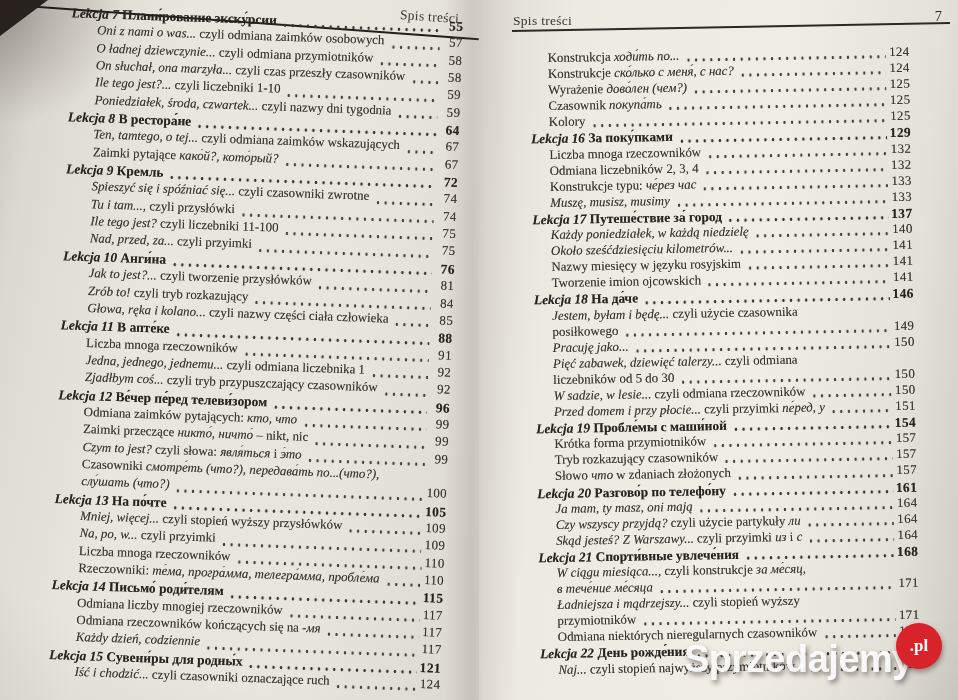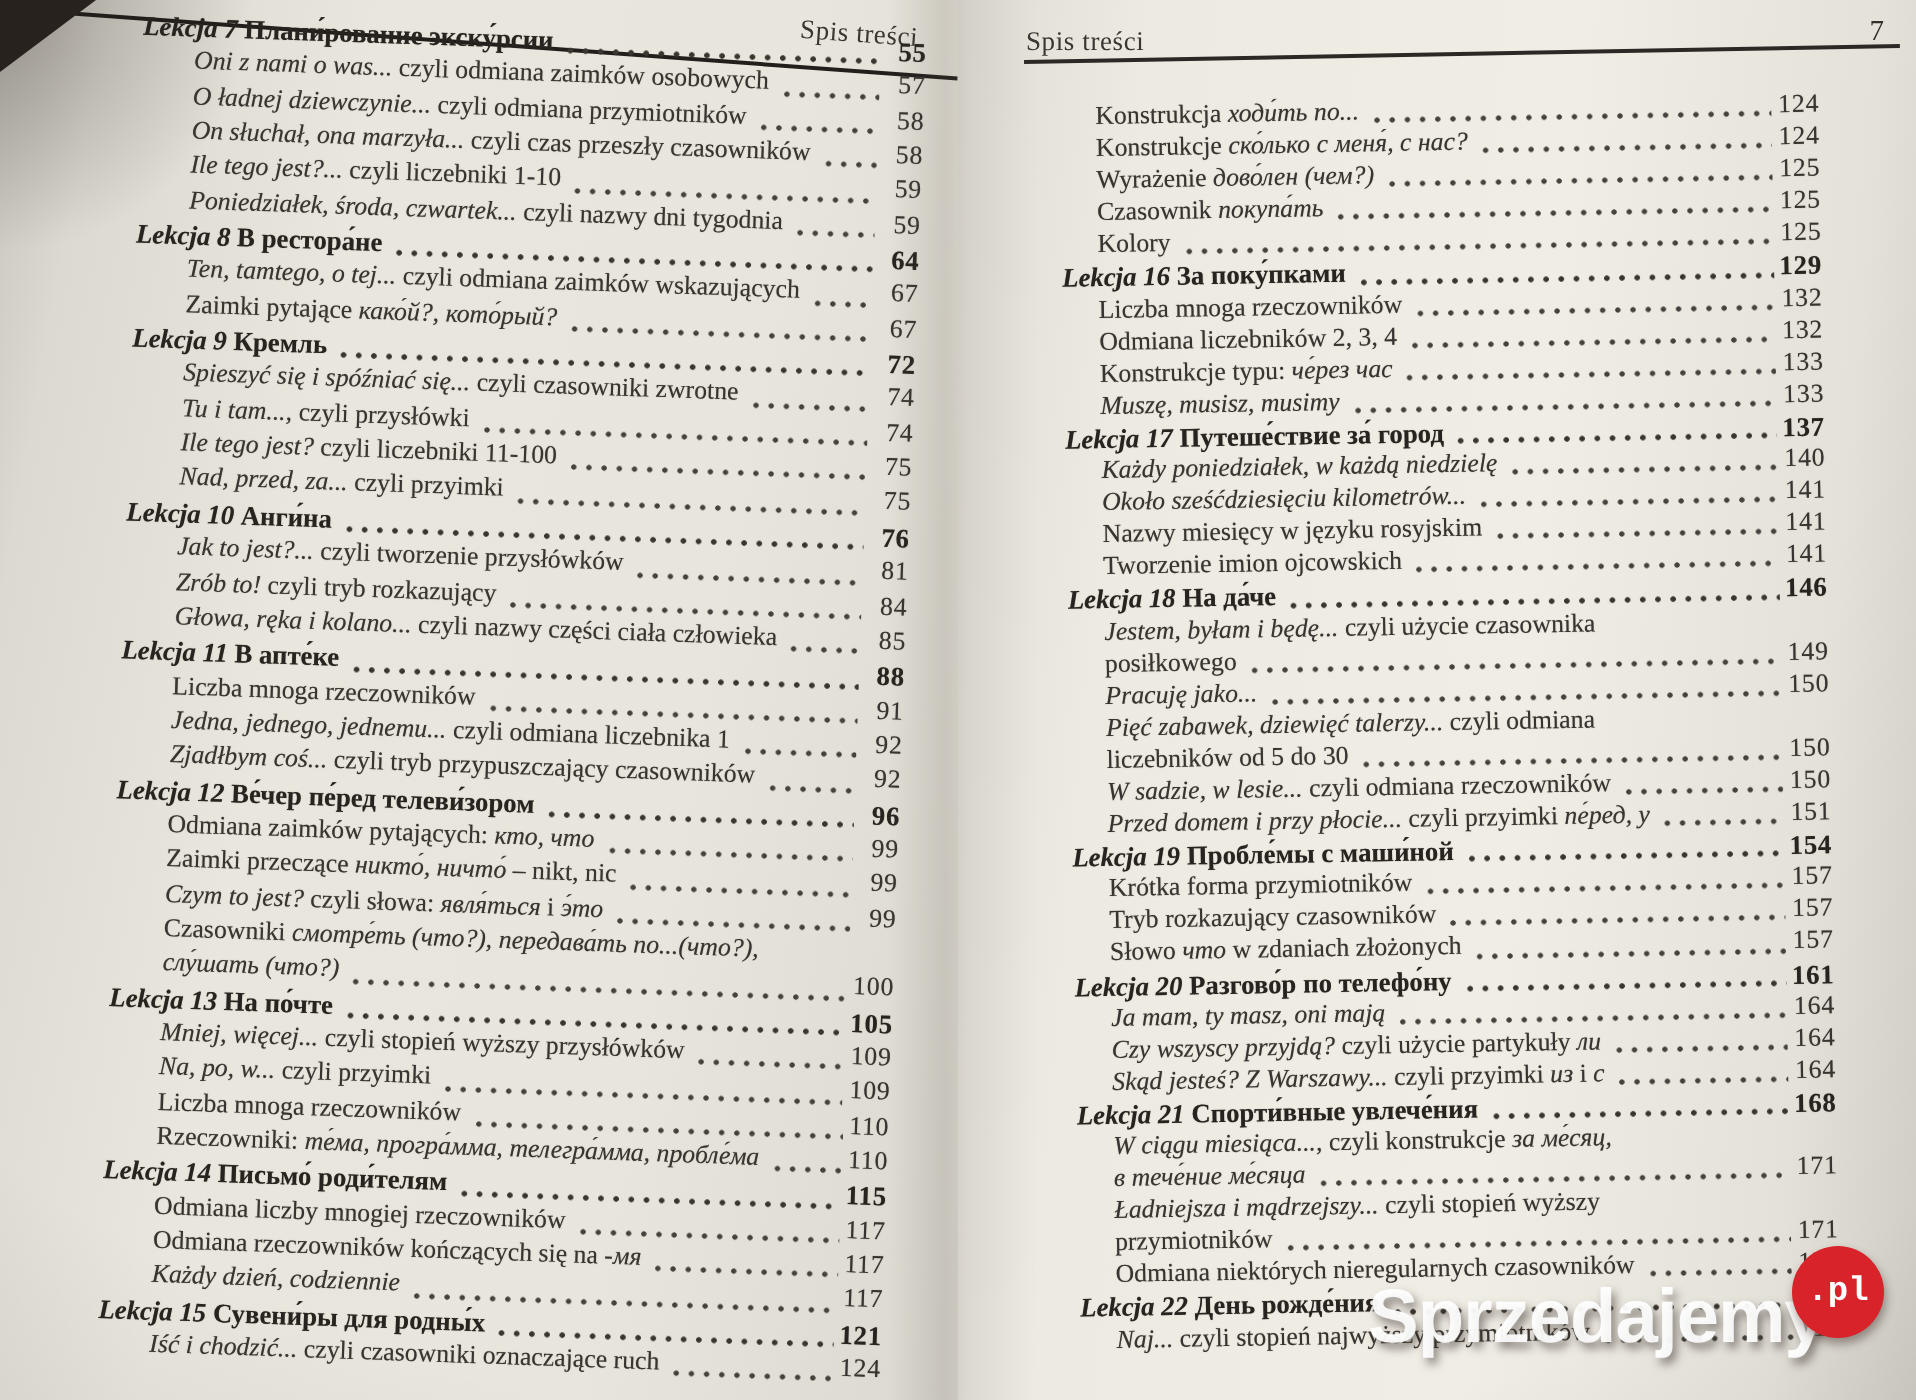--- a/index.html
+++ b/index.html
@@ -48,21 +48,21 @@
   .pg{text-align:right;min-width:20px;letter-spacing:0.4px;}
   .lesson .pg{font-weight:700;}
 
   
   #watermark{position:absolute;left:684px;top:632px;z-index:5;width:270px;height:68px;pointer-events:none;}
   #wm-text{position:absolute;left:0;top:6px;font-family:"Liberation Sans",sans-serif;font-weight:700;
     font-size:38px;letter-spacing:-0.5px;color:rgba(255,255,255,0.90);
     text-shadow:2px 3px 5px rgba(55,46,38,0.55),0 0 1px rgba(255,255,255,0.6);}
   #wm-circle{position:absolute;left:212px;top:-9px;width:46px;height:46px;border-radius:50%;
     background:#d8232a;box-shadow:1px 3px 5px rgba(60,45,35,0.45);display:flex;align-items:center;
-    justify-content:center;font-family:Liberation Mono, monospace;font-weight:700;
+    justify-content:center;font-family:Liberation Serif, serif;font-weight:700;
     font-size:17px;color:#ffffff;}
 </style>
 </head>
 <body>
 
 <div id="shot">
 
   <div class="page" id="page-left">
     <div id="corner-dark"></div>
     <div id="rule-left"></div>

